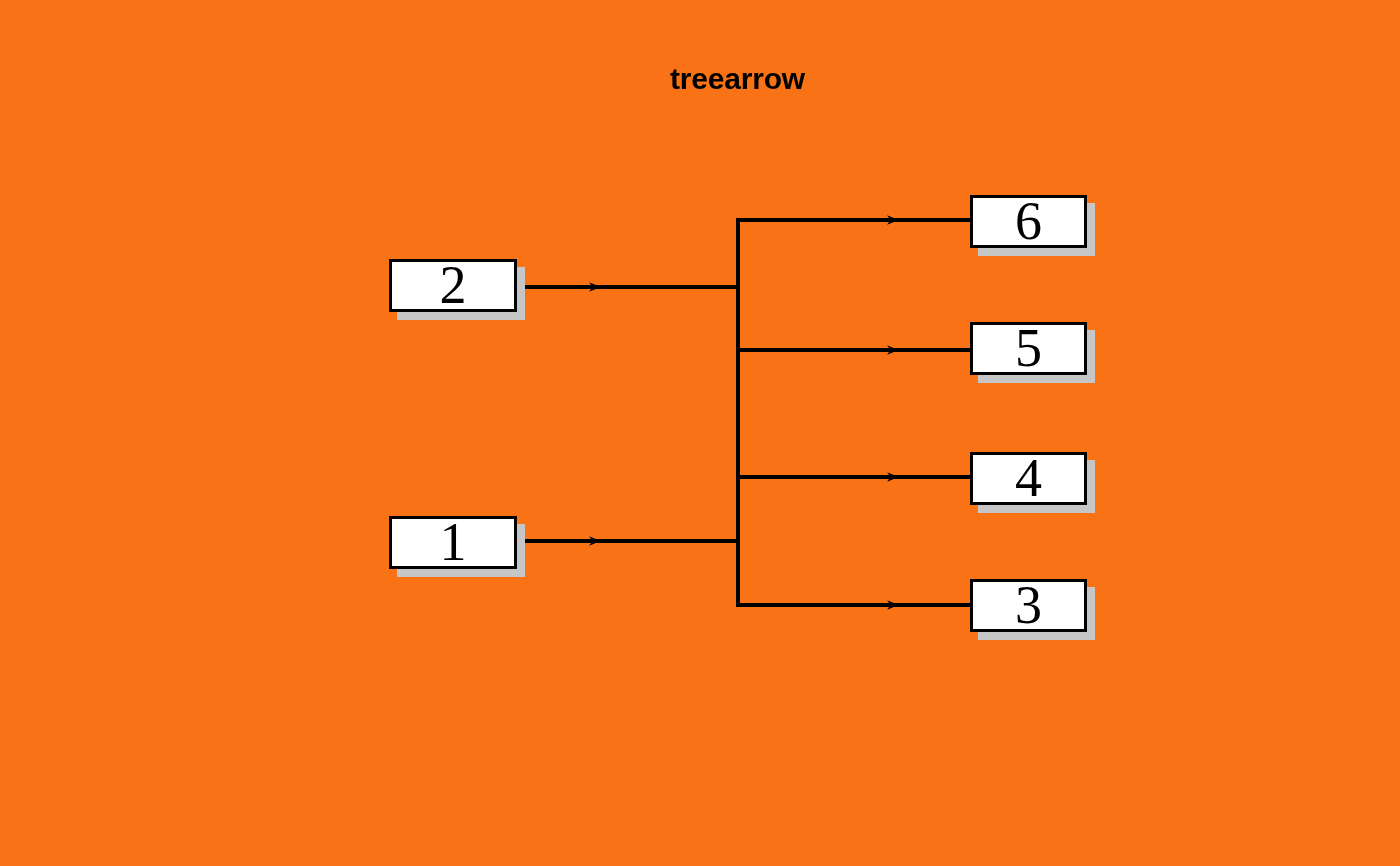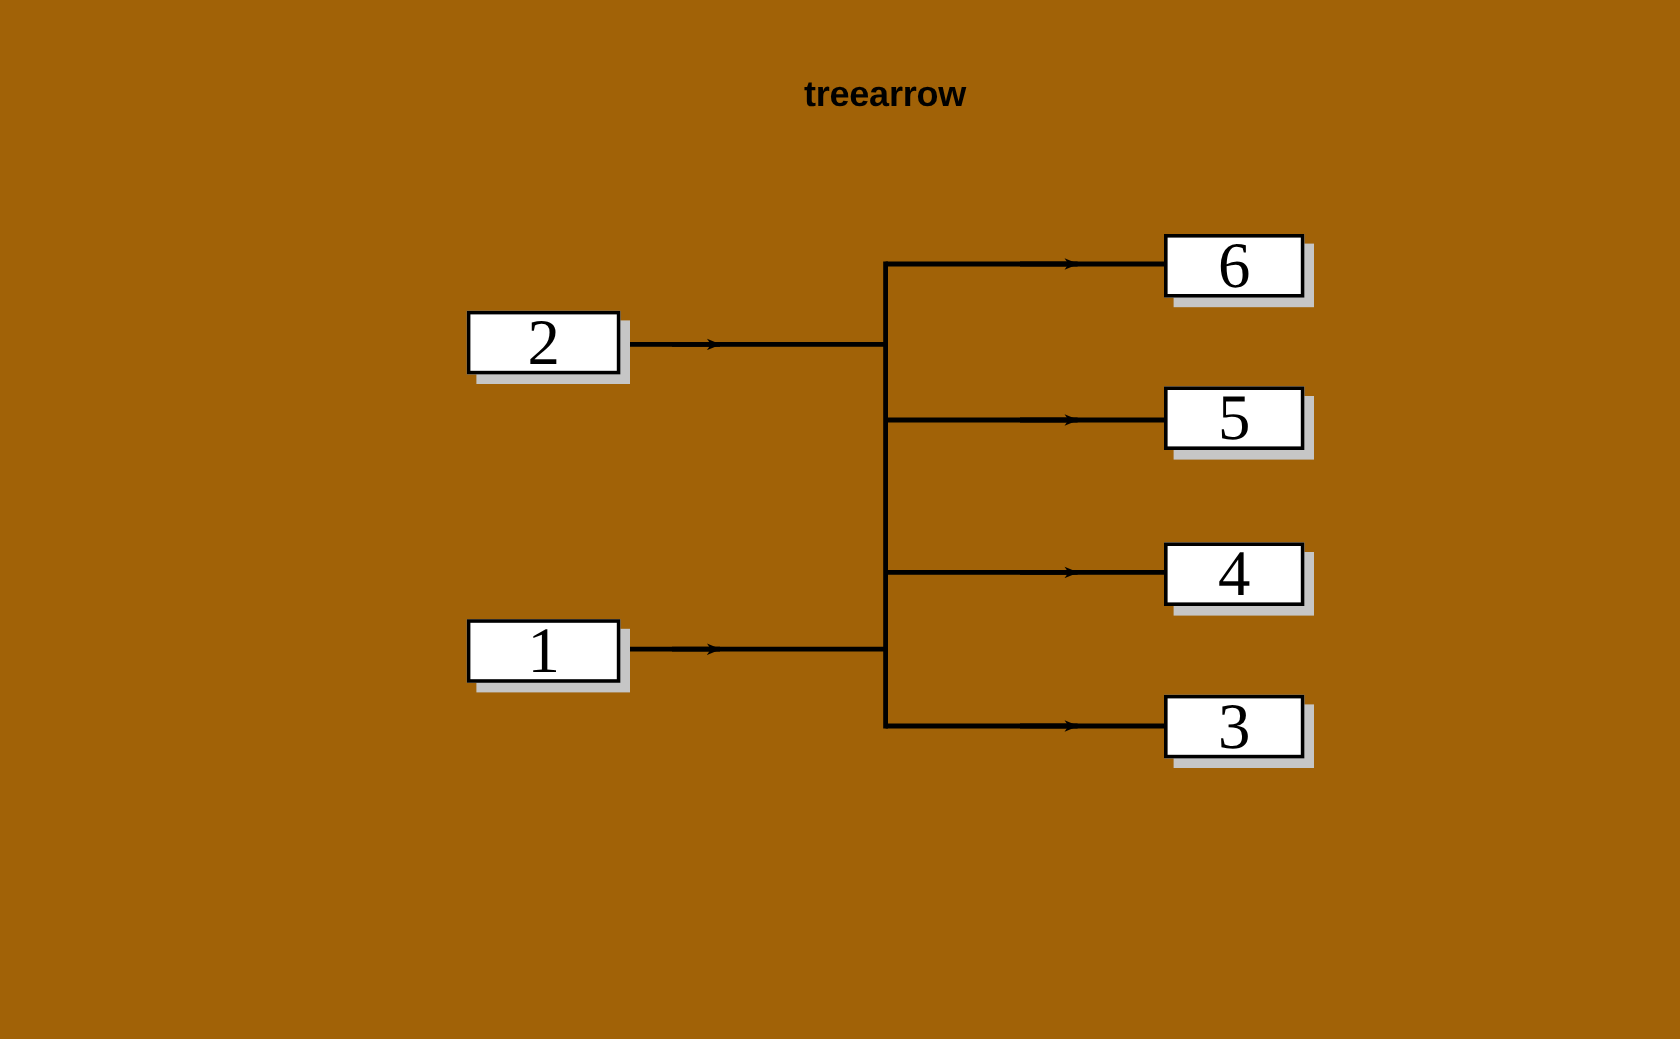--- a/index.html
+++ b/index.html
@@ -8,21 +8,21 @@
     padding: 0;
     background: #ffffff;
   }
   body {
     font-family: "Liberation Sans", sans-serif;
   }
   #canvas {
     position: relative;
     width: 1400px;
     height: 866px;
-    background: #a16207;
+    background: #f97316;
     overflow: hidden;
   }
   #diagram-title {
     position: absolute;
     left: 0;
     top: 60px;
     width: 1475px;
     text-align: center;
     font-family: "Liberation Sans", sans-serif;
     font-weight: bold;

